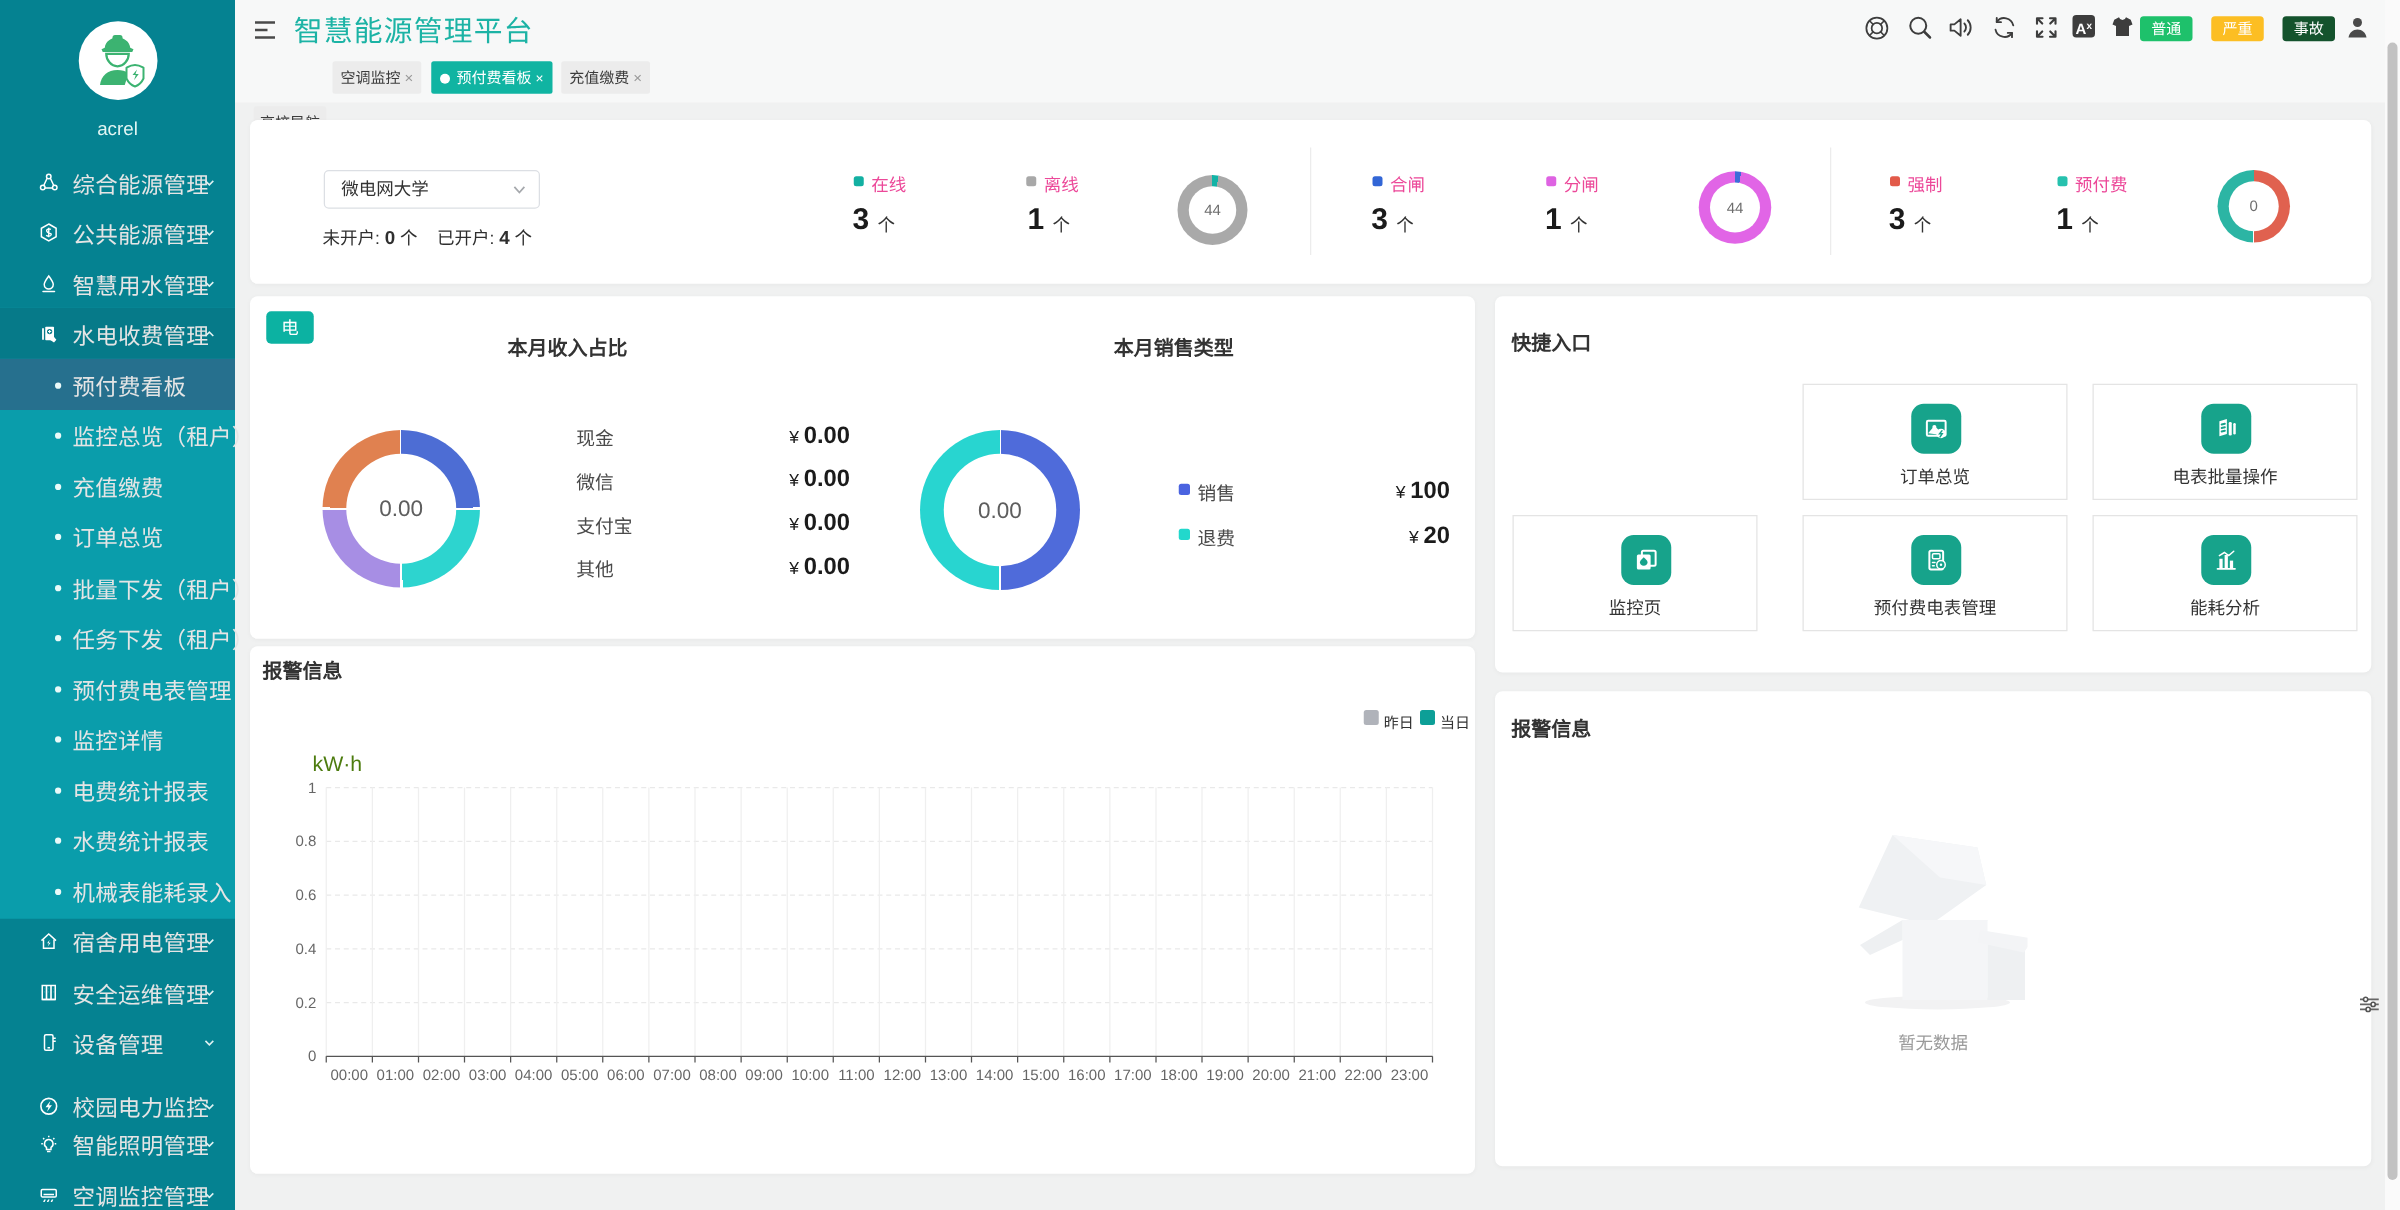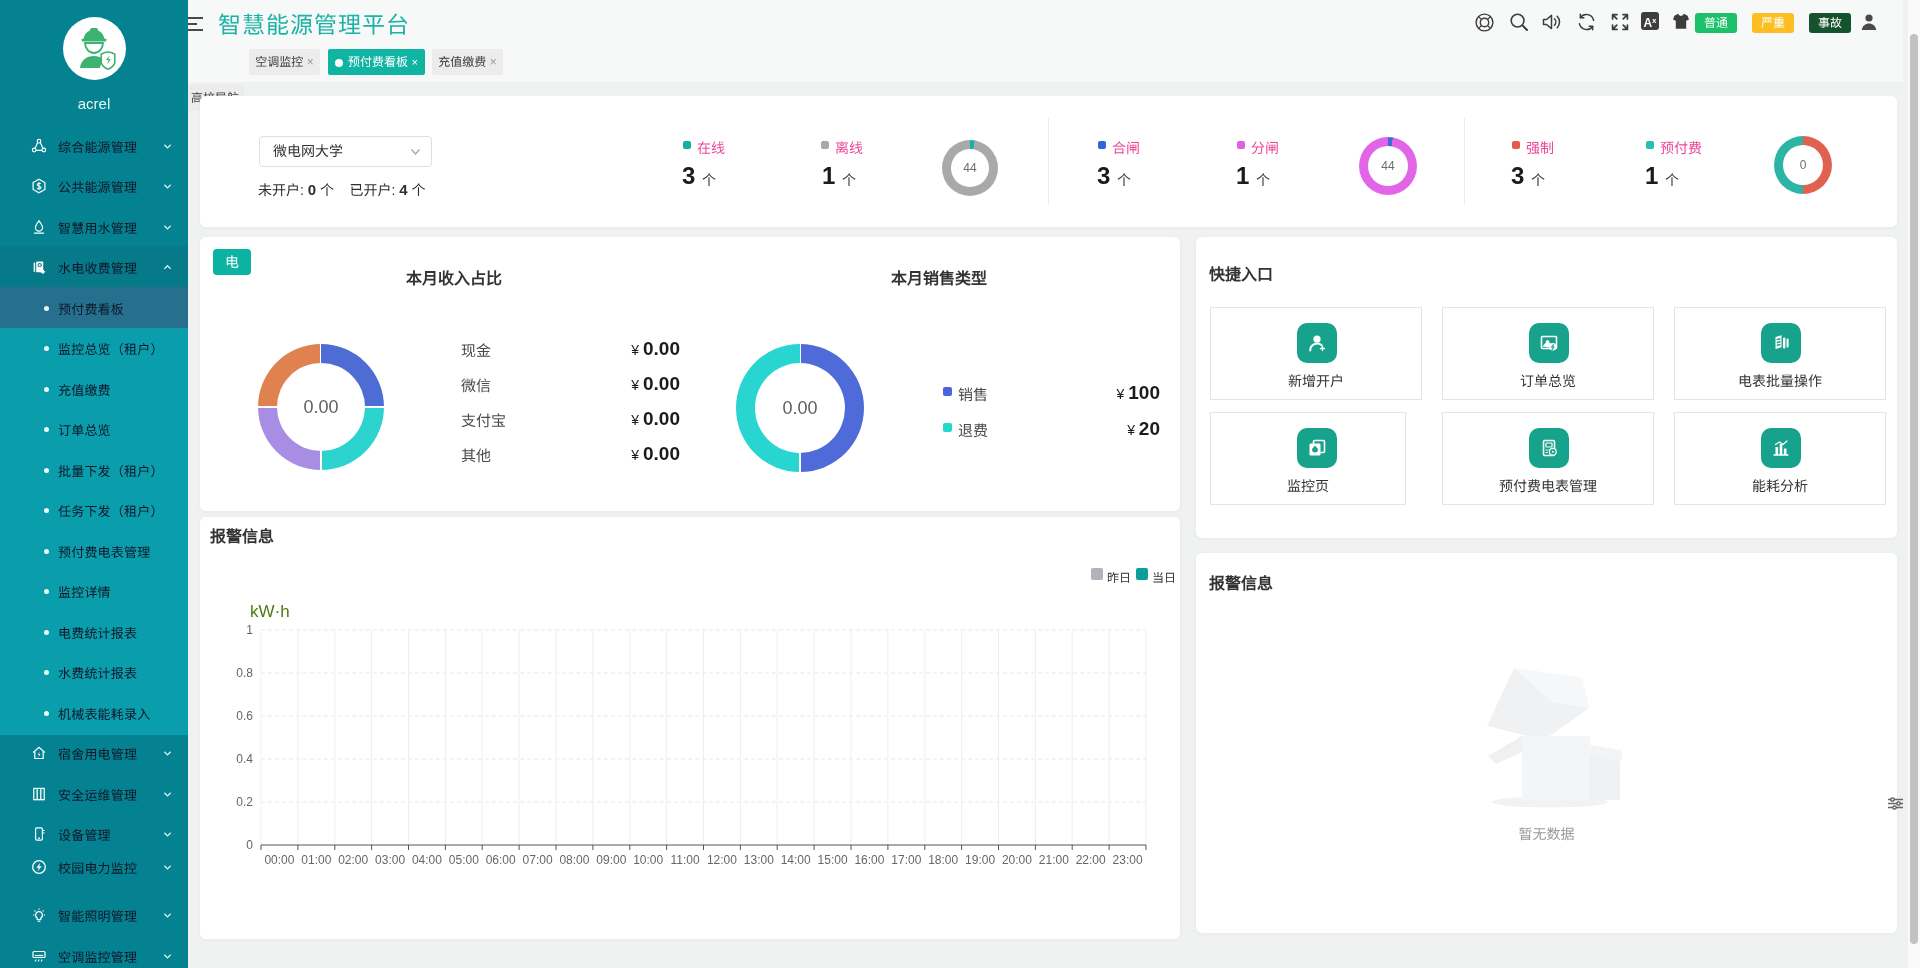--- a/index.html
+++ b/index.html
@@ -5,27 +5,27 @@
 * { margin:0; padding:0; box-sizing:border-box; }
 html,body { width:1920px; height:968px; overflow:hidden; font-family:"Liberation Sans", sans-serif; background:#f0f1f1; }
 .abs { position:absolute; }
 
 #sidebar { position:absolute; left:0; top:0; width:188px; height:968px; background:#058291; z-index:5; }
 #subzone { position:absolute; left:0; top:246px; width:188px; height:489px; background:#0a9dab; }
 #parentrow-open { position:absolute; left:0; top:246px; width:188px; height:41px; background:#067a89; }
 #activerow { position:absolute; left:0; top:287px; width:188px; height:41px; background:#26708e; }
 .logo-circle { position:absolute; left:63px; top:17px; width:63px; height:63px; border-radius:50%; background:#fff; }
 .logo-name { position:absolute; left:0; top:95px; width:188px; text-align:center; color:#e2f6f4; font-size:15px; }
-.mi { position:absolute; left:0; width:188px; height:41px; color:#0f172a; font-size:13px; }
+.mi { position:absolute; left:0; width:188px; height:41px; color:#e5e5e5; font-size:18px; }
 .mi .txt { position:absolute; left:58px; top:50%; transform:translateY(-50%); white-space:nowrap; letter-spacing:0.2px;}
 .mi .ic { position:absolute; left:31px; top:50%; transform:translateY(-50%); width:16px; height:16px; }
 .mi .chev { position:absolute; right:16px; top:50%; width:9px; height:9px; }
 .mi .dot { position:absolute; left:44px; top:50%; width:5px; height:5px; margin-top:-2px; border-radius:50%; background:#eafaf9; }
 
-#header { position:absolute; left:171px; top:0; width:1732px; height:82px; background:#f7f8f8; }
+#header { position:absolute; left:188px; top:0; width:1732px; height:82px; background:#f7f8f8; }
 #htitle { position:absolute; left:47px; top:6px; font-size:23px; color:#1cb3a5; letter-spacing:1px; }
 .tab { position:absolute; top:49px; height:26px; border-radius:2px; background:#ececec; color:#3c3c3c; font-size:12px; line-height:26px; text-align:center; }
 .tab.active { background:#10b4a2; color:#fff; }
 .hicon { position:absolute; top:12px; }
 .badge { position:absolute; top:13px; height:20px; border-radius:3px; color:#fff; font-size:12px; line-height:20px; text-align:center; width:42px; }
 
 .card { position:absolute; background:#fff; border-radius:6px; box-shadow:0 1px 4px rgba(0,0,0,0.04); }
 .ctitle { position:absolute; font-size:16px; font-weight:bold; color:#333; }
 
 .sel { position:absolute; top:40px; width:173px; height:31px; border:1px solid #dcdfe4; border-radius:4px; background:#fff; font-size:14px; color:#333; line-height:29px; padding-left:13px; }
@@ -176,21 +176,21 @@
         <svg class="ic" viewBox="0 0 16 16" fill="none" stroke="#fff" stroke-width="1.2">
           <rect x="4.6" y="1.8" width="6.8" height="12.4" rx="1.2"></rect>
           <path d="M7 12.2h2"></path>
           <path d="M11.4 4.5h2.2M11.4 7h2.2"></path>
         </svg>
         <span class="txt">设备管理</span>
         <svg class="chev" style="margin-top:-4px;" viewBox="0 0 10 10" fill="none" stroke="#dff2f2" stroke-width="1.4">
           <path d="M1.5 3 5 6.5 8.5 3"></path>
         </svg>
       </div>
-  <div class="mi" style="top:846px;padding-left:36px;">
+  <div class="mi" style="top:864px;padding-left:36px;">
         <svg class="ic" viewBox="0 0 16 16" fill="none" stroke="#fff" stroke-width="1.2">
           <circle cx="8" cy="8" r="6.3" stroke-width="1.3"></circle>
           <path d="M9.4 3.6 5.4 8.8h2.4L6.6 12.4l4-5.2H8.2z" fill="#fff" stroke="none"></path>
         </svg>
         <span class="txt">校园电力监控</span>
         <svg class="chev" style="margin-top:-4px;" viewBox="0 0 10 10" fill="none" stroke="#dff2f2" stroke-width="1.4">
           <path d="M1.5 3 5 6.5 8.5 3"></path>
         </svg>
       </div>
   <div class="mi" style="top:894.75px;">
@@ -438,30 +438,20 @@
       <text x="780.1" y="347.0" font-size="12" fill="#666" text-anchor="middle">19:00</text>
       <text x="816.9" y="347.0" font-size="12" fill="#666" text-anchor="middle">20:00</text>
       <text x="853.8" y="347.0" font-size="12" fill="#666" text-anchor="middle">21:00</text>
       <text x="890.7" y="347.0" font-size="12" fill="#666" text-anchor="middle">22:00</text>
       <text x="927.6" y="347.0" font-size="12" fill="#666" text-anchor="middle">23:00</text>
     </svg>
 </div>
 
 <div class="card" id="quickcard" style="left:1196px;top:237px;width:701px;height:301px;">
 <div class="ctitle" style="left:13px;top:24px;">快捷入口</div>
-<div class="qbox" style="left:14px;top:70px;width:212px;height:93px;">
-      <div class="qico" style="left:86px;top:15px;">
-        <svg style="position:absolute;left:9px;top:9px;" width="22" height="22" viewBox="0 0 22 22" fill="none" stroke="#fff" stroke-width="1.6" stroke-linecap="round">
-          <circle cx="11" cy="7.2" r="3.6" fill="#fff" stroke="none"></circle>
-          <path d="M4.2 18.5a7 7 0 0 1 11.5-5.3" stroke-width="2"></path>
-          <path d="M16.5 14.5v4M14.5 16.5h4" stroke-width="1.4"></path>
-        </svg>
-      </div>
-      <div class="qlab" style="top:62px;">新增开户</div>
-    </div>
 <div class="qbox" style="left:246px;top:70px;width:212px;height:93px;">
       <div class="qico" style="left:86px;top:15px;">
         <svg style="position:absolute;left:9px;top:9px;" width="22" height="22" viewBox="0 0 22 22" fill="none" stroke="#fff" stroke-width="1.6" stroke-linecap="round">
           <rect x="3.5" y="4.5" width="15" height="12" rx="1"></rect>
           <path d="M4.5 14.5 9.5 8.5l4.5 4.5-2 2.5z" fill="#fff" stroke="none"></path>
           <circle cx="9.5" cy="9.5" r="1.6" fill="#fff" stroke="none"></circle>
           <circle cx="14.8" cy="14.8" r="3.8" fill="#fff" stroke="none"></circle>
           <path d="M15.6 12.6 13.6 15h2.2l-1.8 2.6" fill="none" stroke="#17a38b" stroke-width="1.1"></path>
         </svg>
       </div>

